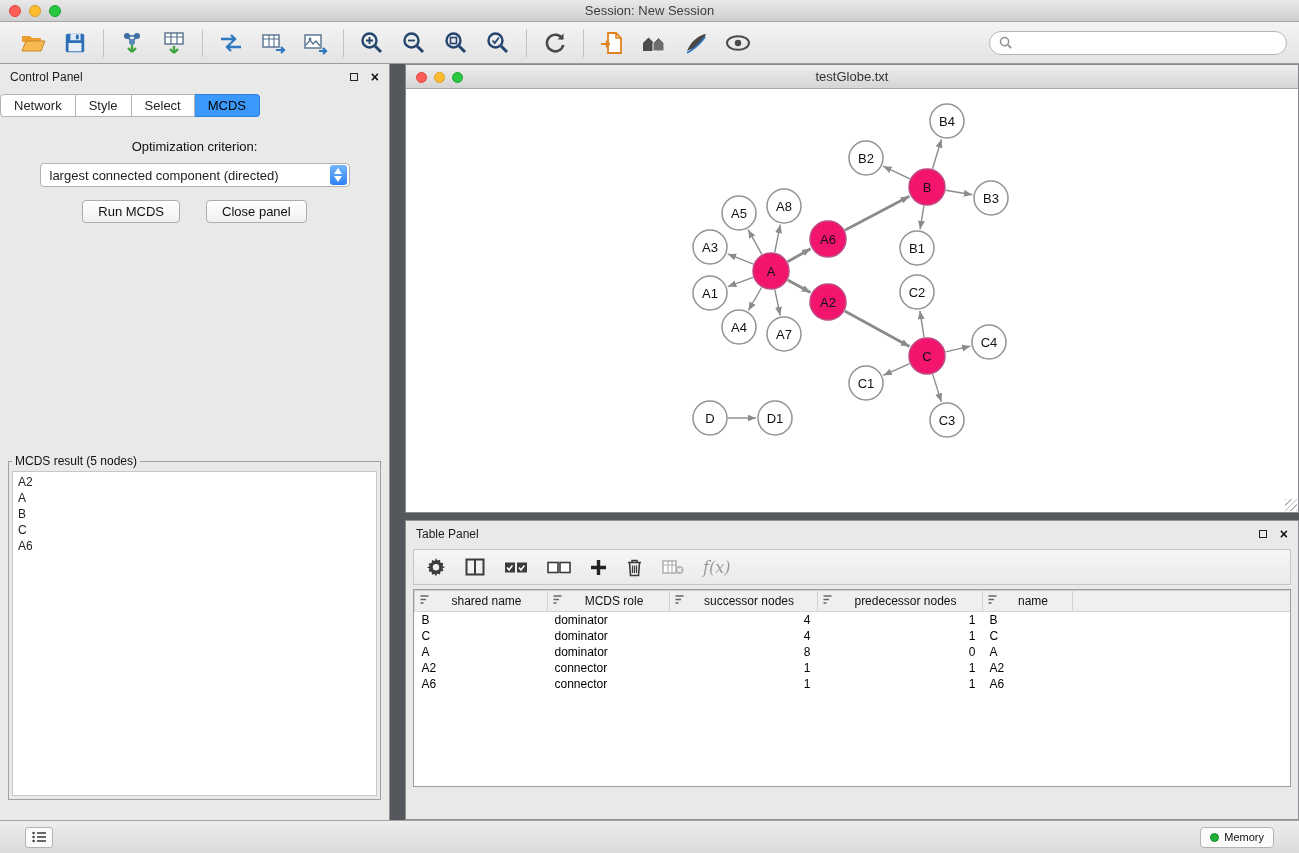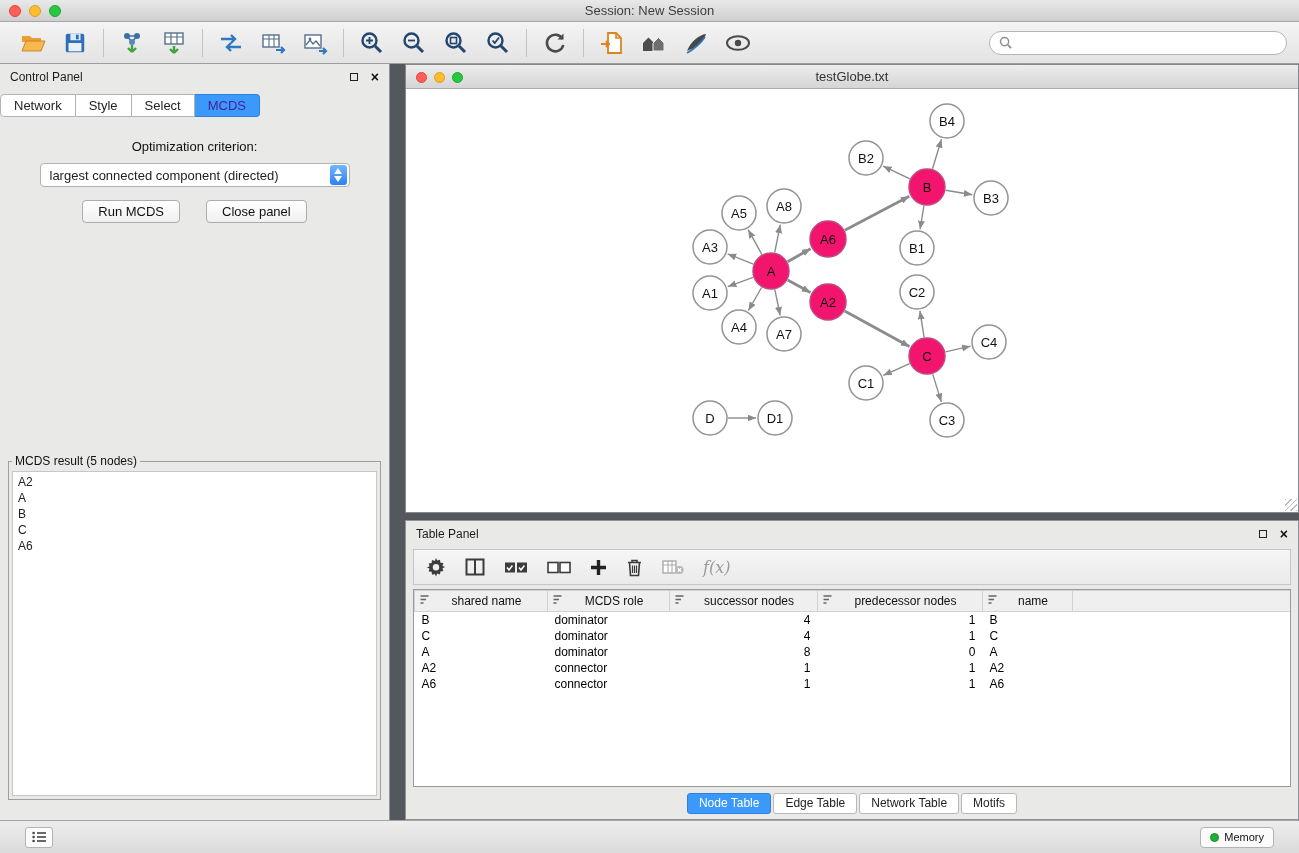--- a/index.html
+++ b/index.html
@@ -38,21 +38,21 @@
   .close-x { font-size:14px; font-weight:bold; color:#111; line-height:10px; }
 
   
   .control-panel { position:absolute; left:0; top:64px; width:390px; height:756px;
     background:#e9e9e7; border-right:1px solid #8f9194; }
   .seg { display:flex; justify-content:flex-start; margin-top:4px; }
   .segbtn { height:23px; padding:0 13px; background:#fff; border:1px solid #b3b3b3;
     border-left:none; font-size:13px; color:#222; font-family:"Liberation Sans", sans-serif; }
   .segbtn.first { border-left:1px solid #b3b3b3; border-radius:4px 0 0 4px; }
   .segbtn.last { border-radius:0 4px 4px 0; }
-  .segbtn.active { background:#3b99fc; border-color:#2f81e0; color:#4c1d95; }
+  .segbtn.active { background:#3b99fc; border-color:#2f81e0; color:#000000; }
   .opt-label { text-align:center; font-size:13px; margin-top:22px; color:#111; }
   .dropdown { margin:9px auto 0; width:310px; height:24px; background:#fff;
     border:1px solid #b2b2b2; border-radius:4px; display:flex; align-items:center;
     padding-left:9px; font-size:13px;gap:26px; }
   .stepper { margin-left:auto; margin-right:2px; width:17px; height:20px; border-radius:3px;
     background:linear-gradient(#72b6fc,#2e80f4); display:flex; flex-direction:column;
     align-items:center; justify-content:center; gap:2px; }
   .btnrow { display:flex; justify-content:center; gap:26px; margin-top:13px; }
   .pbtn { height:23px; padding:0 15px; background:linear-gradient(#ffffff,#f0f0f0);
     border:1px solid #adadad; border-radius:4px; font-size:13px; color:#111;
@@ -563,26 +563,20 @@
               <td class="">A6</td>
               <td class="">connector</td>
               <td class="num">1</td>
               <td class="num">1</td>
               <td class="">A6</td>
               <td></td>
             </tr>
           </tbody>
       </table>
     </div>
-    <div class="tp-tabs">
-      <button class="tp-tab active">Node Table</button>
-      <button class="tp-tab">Edge Table</button>
-      <button class="tp-tab">Network Table</button>
-      <button class="tp-tab">Motifs</button>
-    </div>
   </div>
 
   <div class="statusbar">
     <button class="sb-btn">
       <svg width="15" height="12" viewBox="0 0 15 12">
         <circle cx="1.6" cy="2" r="1.3" fill="#444"></circle>
           <path d="M5 2 h9" stroke="#444" stroke-width="1.6"></path>
         <circle cx="1.6" cy="6" r="1.3" fill="#444"></circle>
           <path d="M5 6 h9" stroke="#444" stroke-width="1.6"></path>
         <circle cx="1.6" cy="10" r="1.3" fill="#444"></circle>

